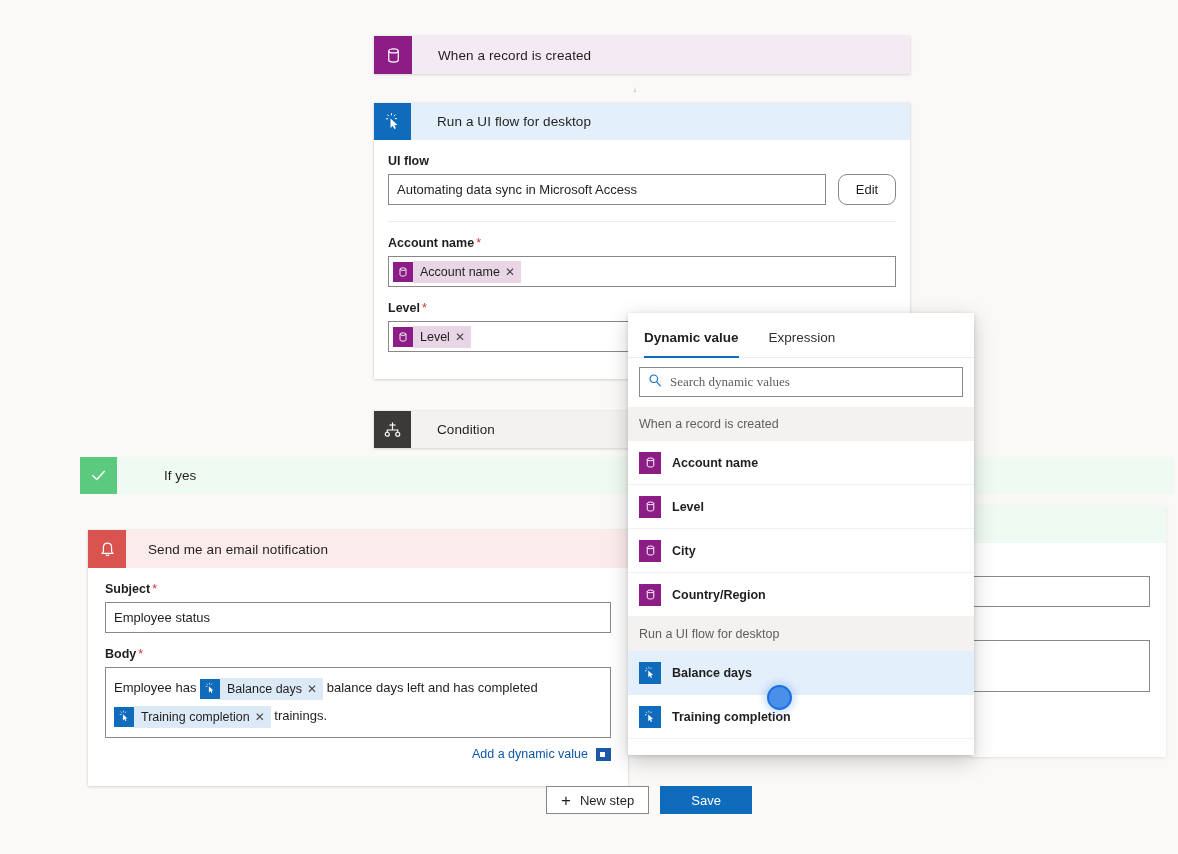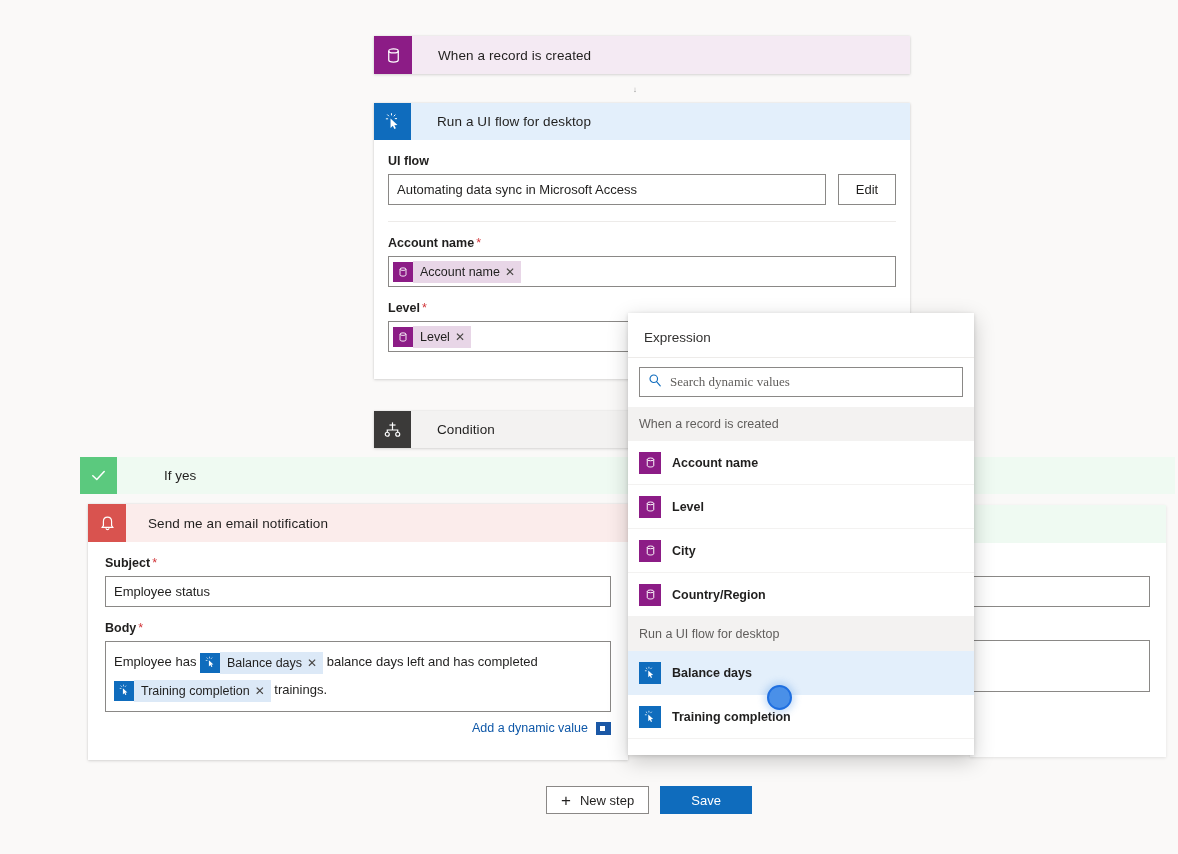--- a/index.html
+++ b/index.html
@@ -107,21 +107,21 @@
     background: #effaf2;
     display: flex; align-items: center;
   }
   #ifyes-band .band-icon {
     width: 37px; height: 37px; flex: 0 0 37px;
     background: #5bc97e;
     display: flex; align-items: center; justify-content: center;
   }
   #ifyes-band .band-label { font-size: 13.5px; color: #201f1e; padding-left: 47px; }
 
-  #email-card { left: 48px; top: 504px; width: 540px; height: 256px; }
+  #email-card { left: 48px; top: 530px; width: 540px; height: 256px; }
   #email-card .card-header { background: #fbeceb; height: 38px; }
   #email-card .card-icon { background: #d9534f; width:38px; height:38px; flex:0 0 38px; }
   #email-card .card-title { padding-left: 22px; }
   #email-card .card-body { padding: 0 17px 14px 17px; }
 
   .body-box {
     border: 1px solid #8a8886;
     background: #fff;
     padding: 6px 8px 7px 8px;
     font-size: 13px;
@@ -314,21 +314,21 @@
           </g>
         </svg>
       </div>
       <div class="card-title">Run a UI flow for desktop</div>
     </div>
 
     <div class="card-body">
       <div class="field-label">UI flow</div>
       <div style="display:flex; gap:12px; align-items:center;">
         <div class="text-input" style="flex:1 1 auto;">Automating data sync in Microsoft Access</div>
-        <div class="text-input" style="width:58px; justify-content:center; cursor:pointer;">Edit</div>
+        <div class="text-input" style="width:58px; justify-content:center; cursor:pointer;border-radius:9px;">Edit</div>
       </div>
 
       <div class="divider"></div>
 
       <div class="field-label">
         <span>Account name</span><span class="req">*</span>
       </div>
       <div class="text-input" style="padding:0 4px;">
         <span class="token">
           <span class="token-ico purple">
@@ -457,20 +457,21 @@
 
       <div class="add-dyn">
         <span>Add a dynamic value</span>
         <span class="add-dyn-ico"></span>
       </div>
     </div>
   </div>
 
   <div id="dyn-popup">
     <div class="dyn-tabs">
+      <div class="dyn-tab active">Dynamic value</div>
       <div class="dyn-tab">Expression</div>
     </div>
 
     <div class="dyn-search-wrap">
       <div class="dyn-search">
         <span>
           <svg width="14" height="14" viewBox="0 0 16 16" fill="none" stroke="#0f6cbd" stroke-width="1.3">
             <circle cx="6.6" cy="6.6" r="4.3"></circle>
             <line x1="9.8" y1="9.8" x2="14" y2="14.6" stroke-linecap="round"></line>
           </svg>

